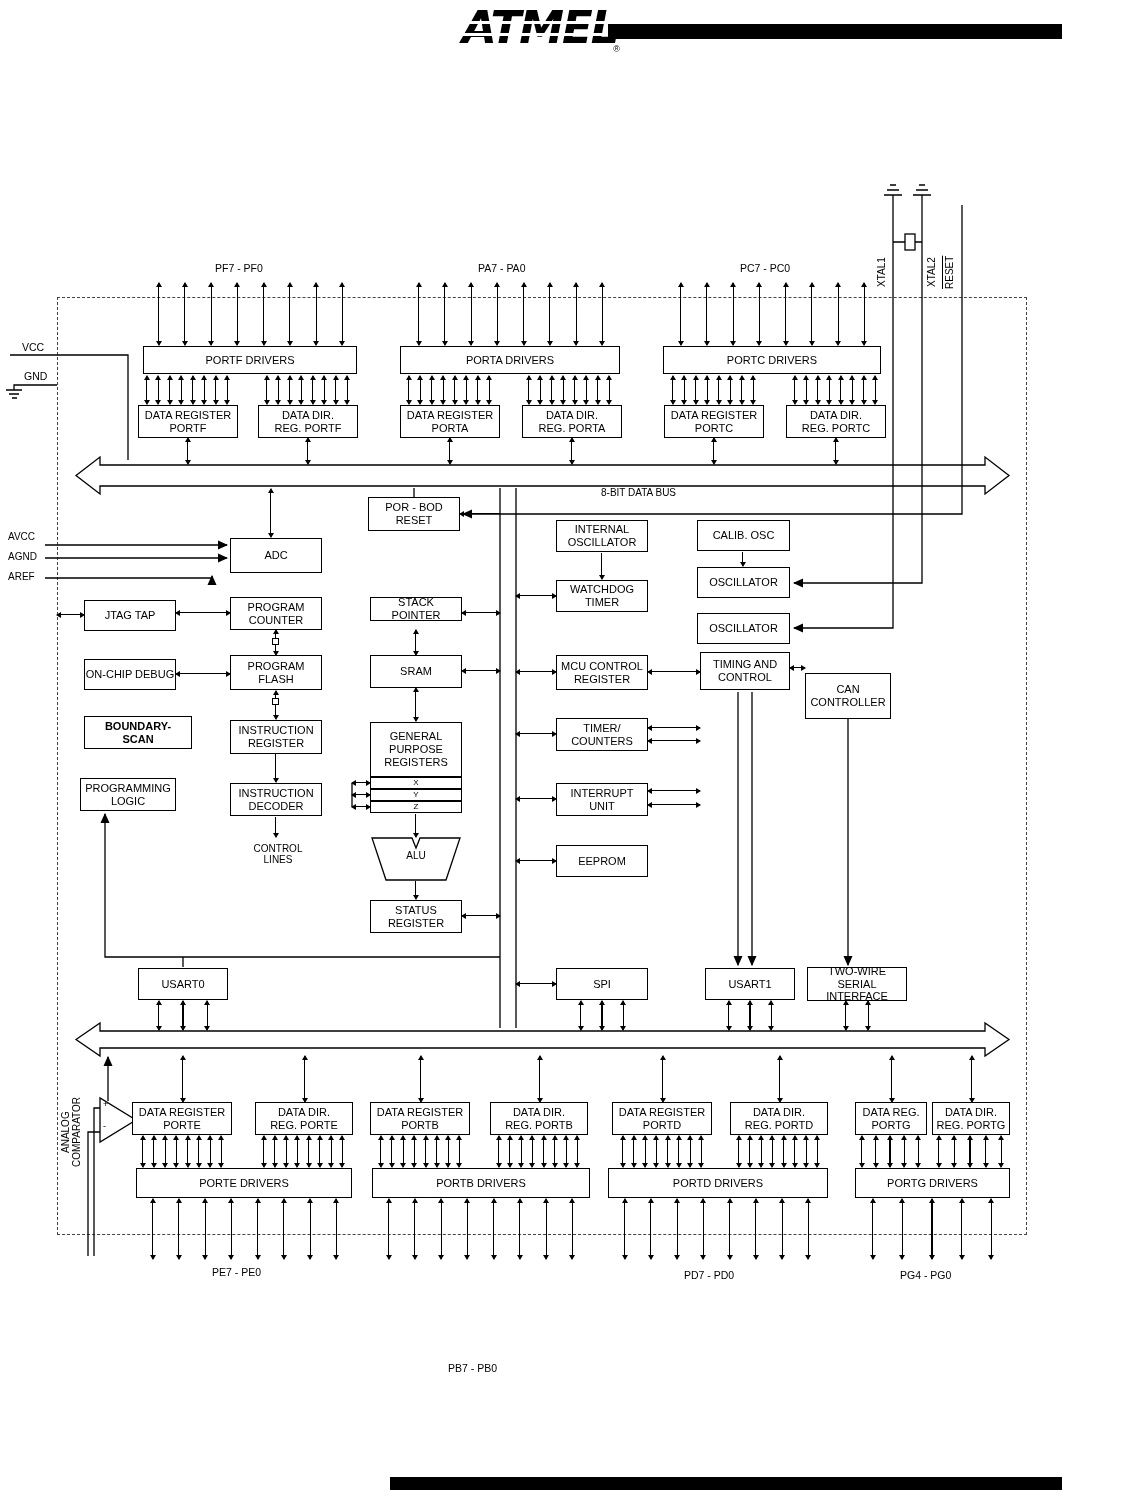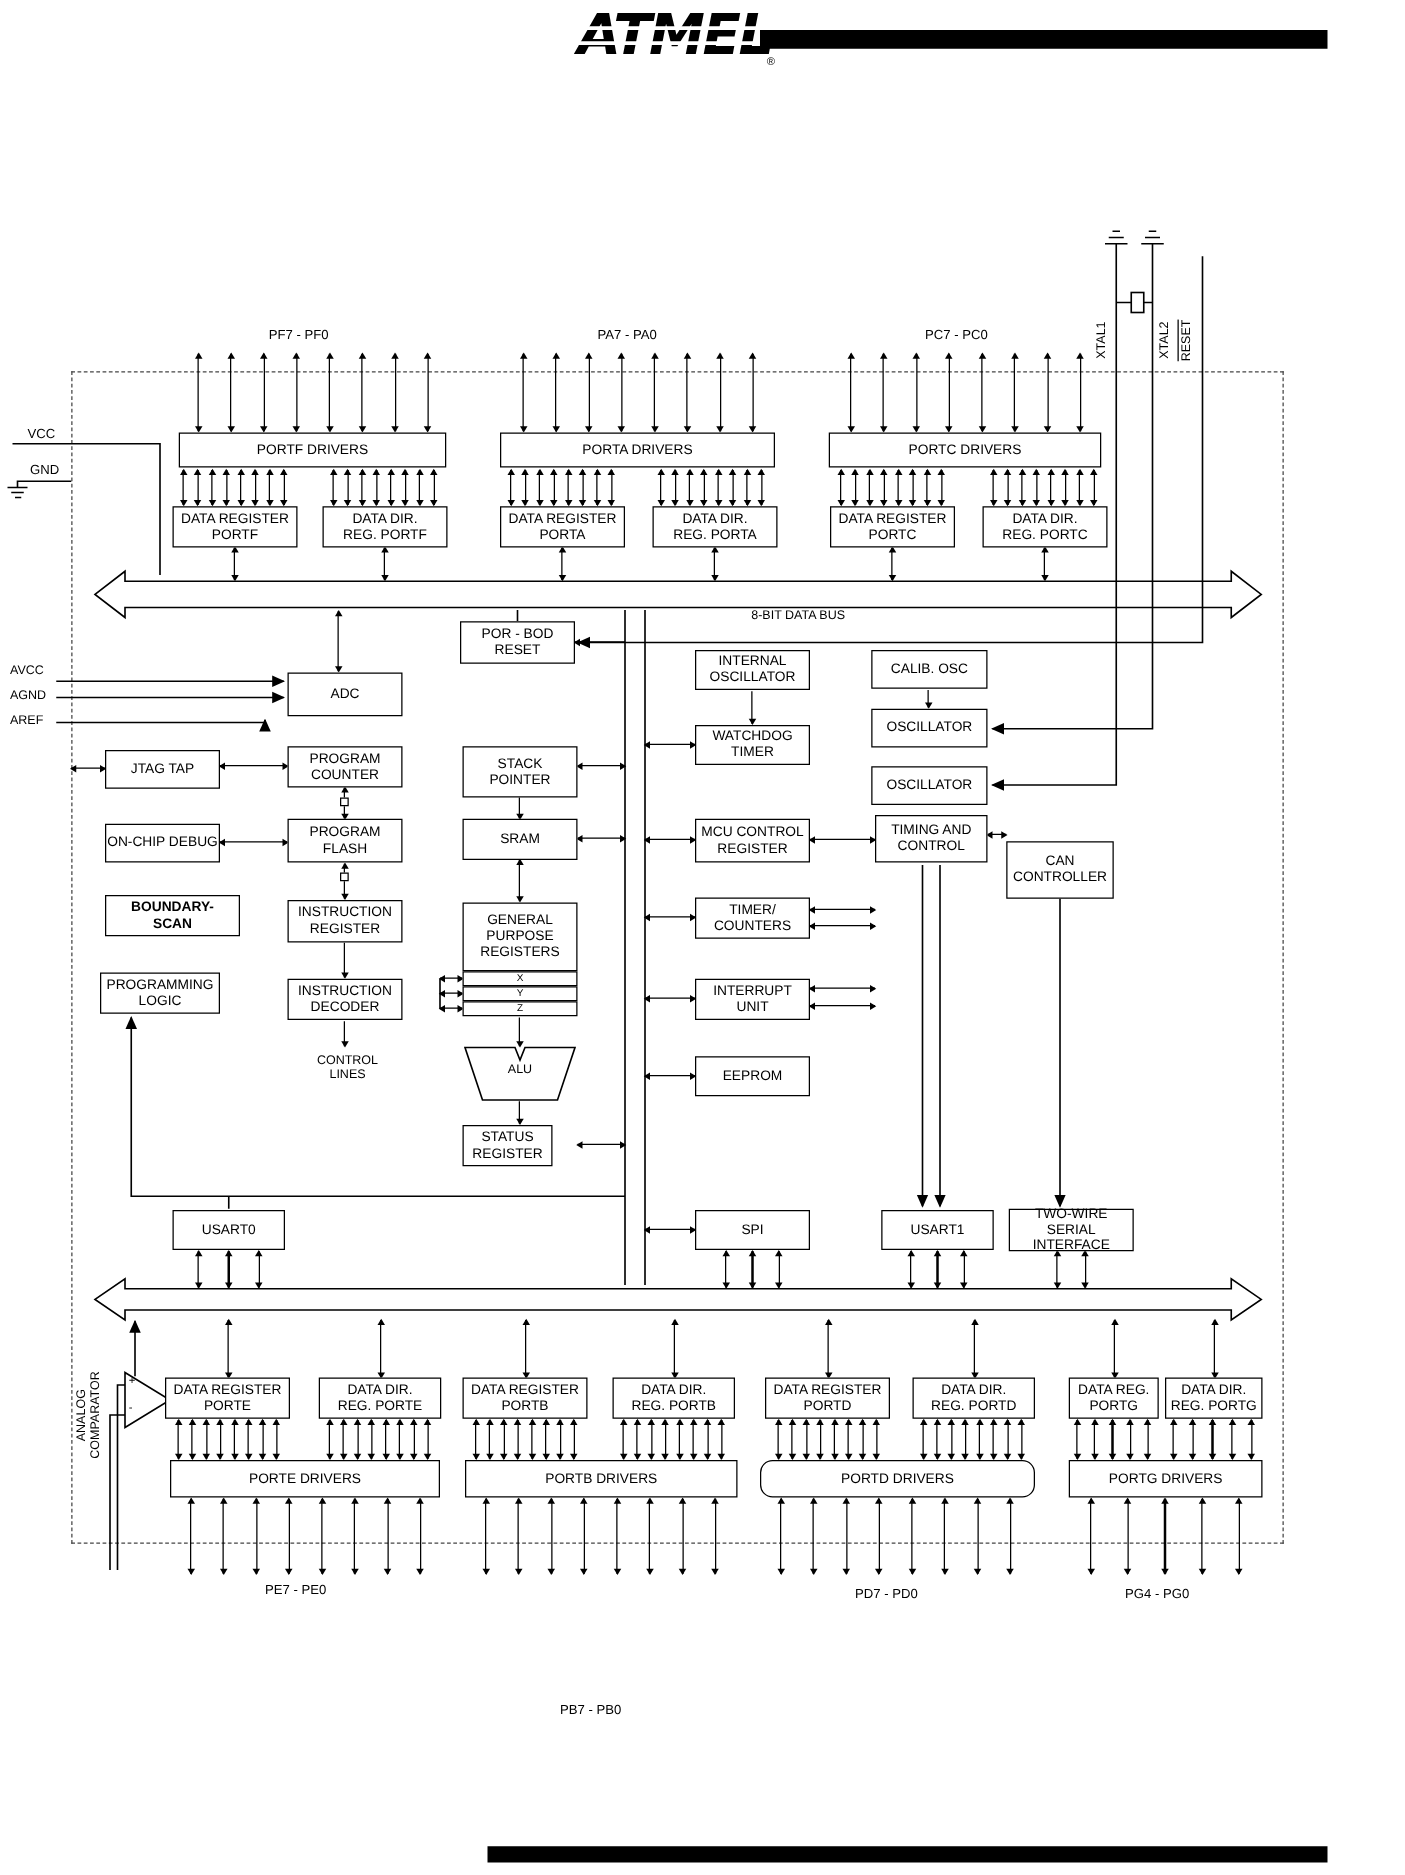--- a/index.html
+++ b/index.html
@@ -160,21 +160,21 @@
 OSCILLATOR</div>
   <div class="blk" style="left:697px;top:520px;width:93px;height:31px;">CALIB. OSC</div>
   <div class="blk" style="left:230px;top:538px;width:92px;height:35px;">ADC</div>
   <div class="blk" style="left:556px;top:580px;width:92px;height:32px;">WATCHDOG
 TIMER</div>
   <div class="blk" style="left:697px;top:567px;width:93px;height:31px;">OSCILLATOR</div>
   <div class="blk" style="left:697px;top:613px;width:93px;height:31px;">OSCILLATOR</div>
   <div class="blk" style="left:84px;top:600px;width:92px;height:31px;">JTAG TAP</div>
   <div class="blk" style="left:230px;top:597px;width:92px;height:33px;">PROGRAM
 COUNTER</div>
-  <div class="blk" style="left:370px;top:597px;width:92px;height:41px;">STACK
+  <div class="blk" style="left:370px;top:597px;width:92px;height:24px;">STACK
 POINTER</div>
   <div class="blk" style="left:805px;top:645px;width:86px;height:46px;margin-top:28px;">CAN
 CONTROLLER</div>
   <div class="blk" style="left:700px;top:652px;width:90px;height:38px;">TIMING AND
 CONTROL</div>
   <div class="blk" style="left:84px;top:659px;width:92px;height:31px;">ON-CHIP DEBUG</div>
   <div class="blk" style="left:230px;top:655px;width:92px;height:35px;">PROGRAM
 FLASH</div>
   <div class="blk" style="left:370px;top:655px;width:92px;height:33px;">SRAM</div>
   <div class="blk" style="left:556px;top:655px;width:92px;height:35px;">MCU CONTROL
@@ -194,21 +194,21 @@
   <div class="blk" style="left:80px;top:778px;width:96px;height:33px;">PROGRAMMING
 LOGIC</div>
   <div class="blk" style="left:230px;top:783px;width:92px;height:33px;">INSTRUCTION
 DECODER</div>
   <div class="blk" style="left:556px;top:783px;width:92px;height:33px;">INTERRUPT
 UNIT</div>
   <div class="txt" style="left:236px;top:843px;width:84px;">CONTROL
 LINES</div>
   <div class="txt" style="left:396px;top:850px;width:40px;">ALU</div>
   <div class="blk" style="left:556px;top:845px;width:92px;height:32px;">EEPROM</div>
-  <div class="blk" style="left:370px;top:900px;width:72px;height:33px;">STATUS
+  <div class="blk" style="left:370px;top:900px;width:92px;height:33px;">STATUS
 REGISTER</div>
   <div class="blk" style="left:138px;top:968px;width:90px;height:32px;">USART0</div>
   <div class="blk" style="left:556px;top:968px;width:92px;height:32px;">SPI</div>
   <div class="blk" style="left:705px;top:968px;width:90px;height:32px;">USART1</div>
   <div class="blk" style="left:807px;top:967px;width:100px;height:34px;">TWO-WIRE SERIAL
 INTERFACE</div>
 
   <div class="blk" style="left:132px;top:1102px;width:100px;height:33px;">DATA REGISTER
 PORTE</div>
   <div class="blk" style="left:255px;top:1102px;width:98px;height:33px;">DATA DIR.
@@ -220,21 +220,21 @@
   <div class="blk" style="left:612px;top:1102px;width:100px;height:33px;">DATA REGISTER
 PORTD</div>
   <div class="blk" style="left:730px;top:1102px;width:98px;height:33px;">DATA DIR.
 REG. PORTD</div>
   <div class="blk" style="left:855px;top:1102px;width:72px;height:33px;">DATA REG.
 PORTG</div>
   <div class="blk" style="left:932px;top:1102px;width:78px;height:33px;">DATA DIR.
 REG. PORTG</div>
   <div class="blk" style="left:136px;top:1168px;width:216px;height:30px;">PORTE DRIVERS</div>
   <div class="blk" style="left:372px;top:1168px;width:218px;height:30px;">PORTB DRIVERS</div>
-  <div class="blk" style="left:608px;top:1168px;width:220px;height:30px;border-radius:10px;">PORTD DRIVERS</div>
+  <div class="blk" style="left:608px;top:1168px;width:220px;height:30px;">PORTD DRIVERS</div>
   <div class="blk" style="left:855px;top:1168px;width:155px;height:30px;">PORTG DRIVERS</div>
 
   <div class="varrows" style="left:158px;top:283px;width:185px;height:62px;">
       <span class="varrow"></span>
       <span class="varrow"></span>
       <span class="varrow"></span>
       <span class="varrow"></span>
       <span class="varrow"></span>
       <span class="varrow"></span>
       <span class="varrow"></span>

